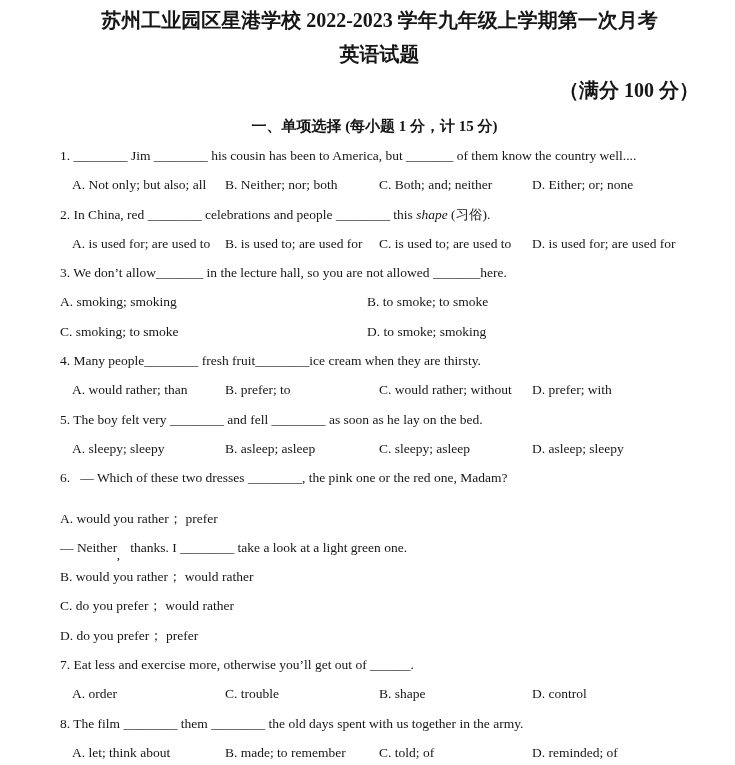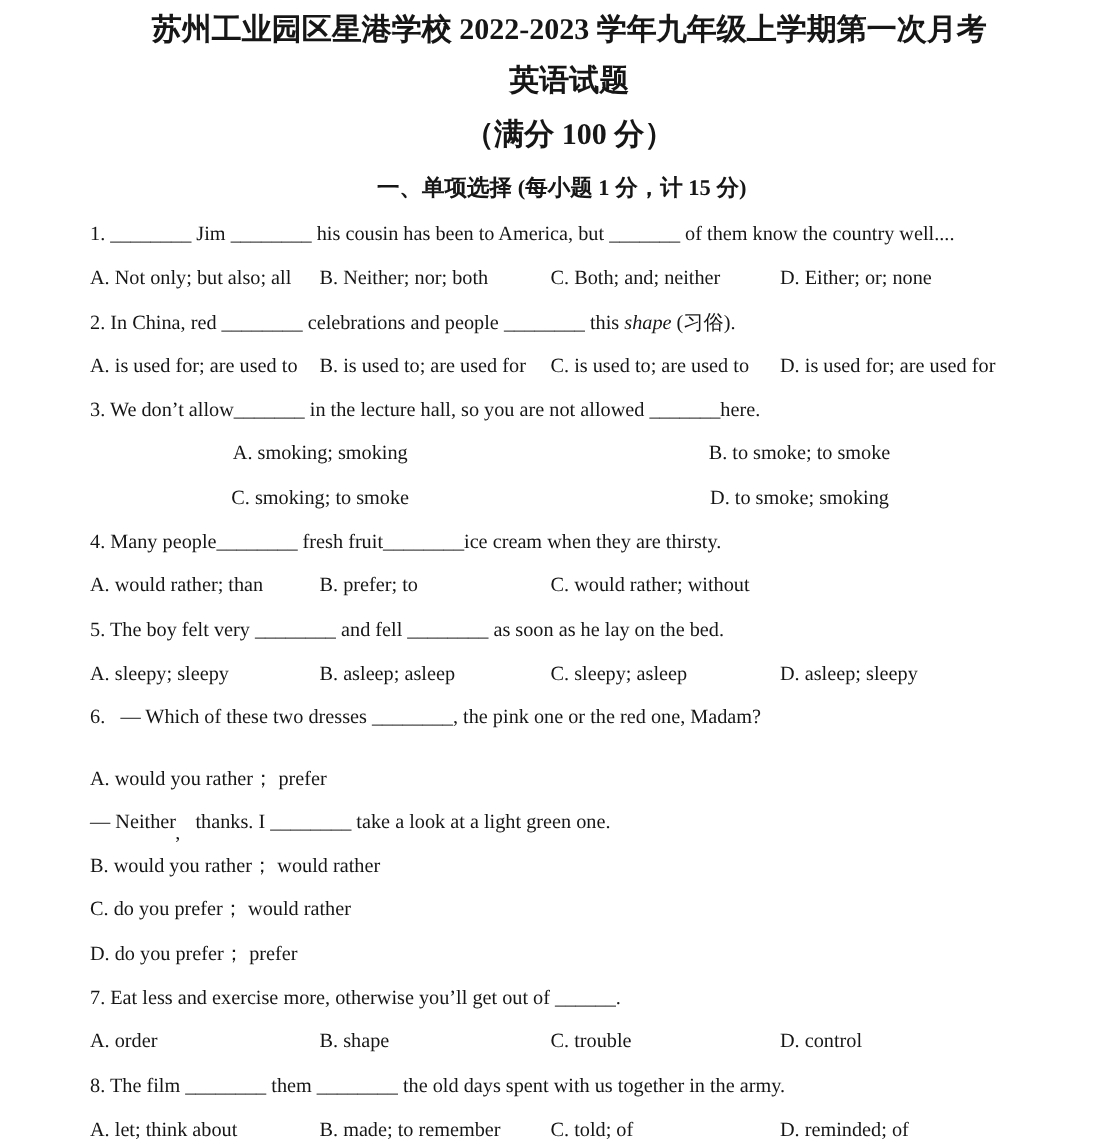--- a/index.html
+++ b/index.html
@@ -10,32 +10,32 @@
   }
   .page { position:relative; width:735px; height:684px; background:#fff; }
   .content { padding:0 36px 0 60px; }
 
   .title1, .title2, .score {
     text-align:center; font-weight:bold; font-size:20px; line-height:24px;
     white-space:pre;
   }
   .title1 { padding-top:8px; }
   .title2 { margin-top:10px; }
-  .score  { margin-top:12px; }
+  .score  { margin-top:12px;text-align:right; }
 
   .section {
     margin-top:14px; margin-left:-10px;
     font-weight:bold; font-size:15px; line-height:21px; white-space:pre;text-align:center;
   }
 
   .qbody { margin-top:4px; font-size:13.5px; }
   .line { height:29.3px; line-height:29.3px; white-space:pre;font-family:Liberation Serif, serif; }
 
-  .grid4 { display:grid; grid-template-columns:153px 154px 153px auto; }
-  .grid2 { display:grid; grid-template-columns:307px auto;text-align:center; }
+  .grid4 { display:grid; grid-template-columns:153px 154px 153px auto;margin-left:12px; }
+  .grid2 { display:grid; grid-template-columns:307px auto; }
 
   .q6gap { margin-top:11px; }
 
   .ital { font-style:italic; }
   .low-comma { position:relative; top:7px; }
 </style>
 </head>
 <body>
 
 <div class="page">
@@ -72,42 +72,43 @@
       <div class="line grid2">
         <span>C. smoking; to smoke</span>
         <span>D. to smoke; smoking</span>
       </div>
 
       <div class="line">4. Many people________ fresh fruit________ice cream when they are thirsty.</div>
       <div class="line grid4">
         <span>A. would rather; than</span>
         <span>B. prefer; to</span>
         <span>C. would rather; without</span>
+        <span>D. prefer; with</span>
       </div>
 
       <div class="line">5. The boy felt very ________ and fell ________ as soon as he lay on the bed.</div>
       <div class="line grid4">
         <span>A. sleepy; sleepy</span>
         <span>B. asleep; asleep</span>
         <span>C. sleepy; asleep</span>
         <span>D. asleep; sleepy</span>
       </div>
 
       <div class="line">6.   — Which of these two dresses ________, the pink one or the red one, Madam?</div>
       <div class="line q6gap">A. would you rather； prefer</div>
       <div class="line"><span>— Neither</span><span class="low-comma">,</span><span>   thanks. I ________ take a look at a light green one.</span></div>
       <div class="line">B. would you rather； would rather</div>
       <div class="line">C. do you prefer； would rather</div>
       <div class="line">D. do you prefer； prefer</div>
 
       <div class="line">7. Eat less and exercise more, otherwise you’ll get out of ______.</div>
       <div class="line grid4">
         <span>A. order</span>
+        <span>C. trouble</span>
         <span>B. shape</span>
-        <span>C. trouble</span>
         <span>D. control</span>
       </div>
 
       <div class="line">8. The film ________ them ________ the old days spent with us together in the army.</div>
       <div class="line grid4">
         <span>A. let; think about</span>
         <span>B. made; to remember</span>
         <span>C. told; of</span>
         <span>D. reminded; of</span>
       </div>

